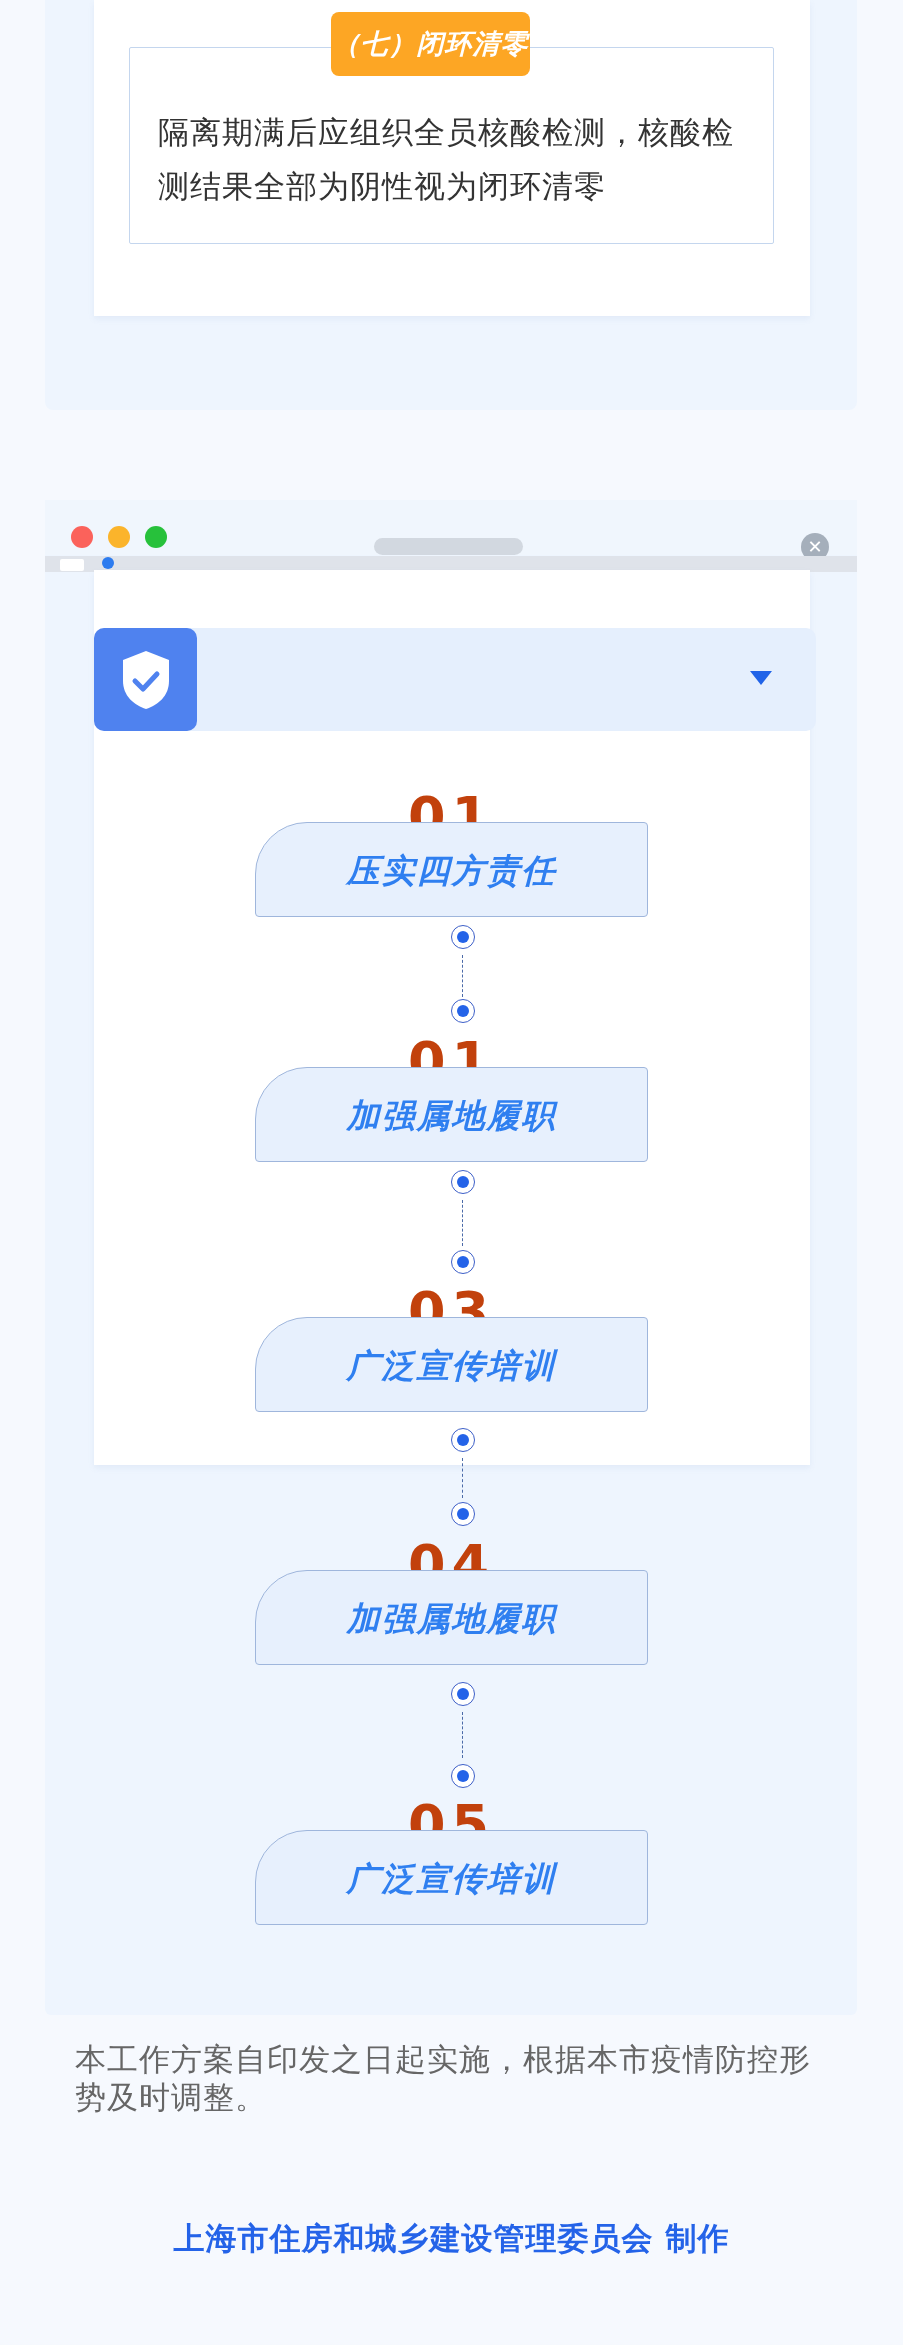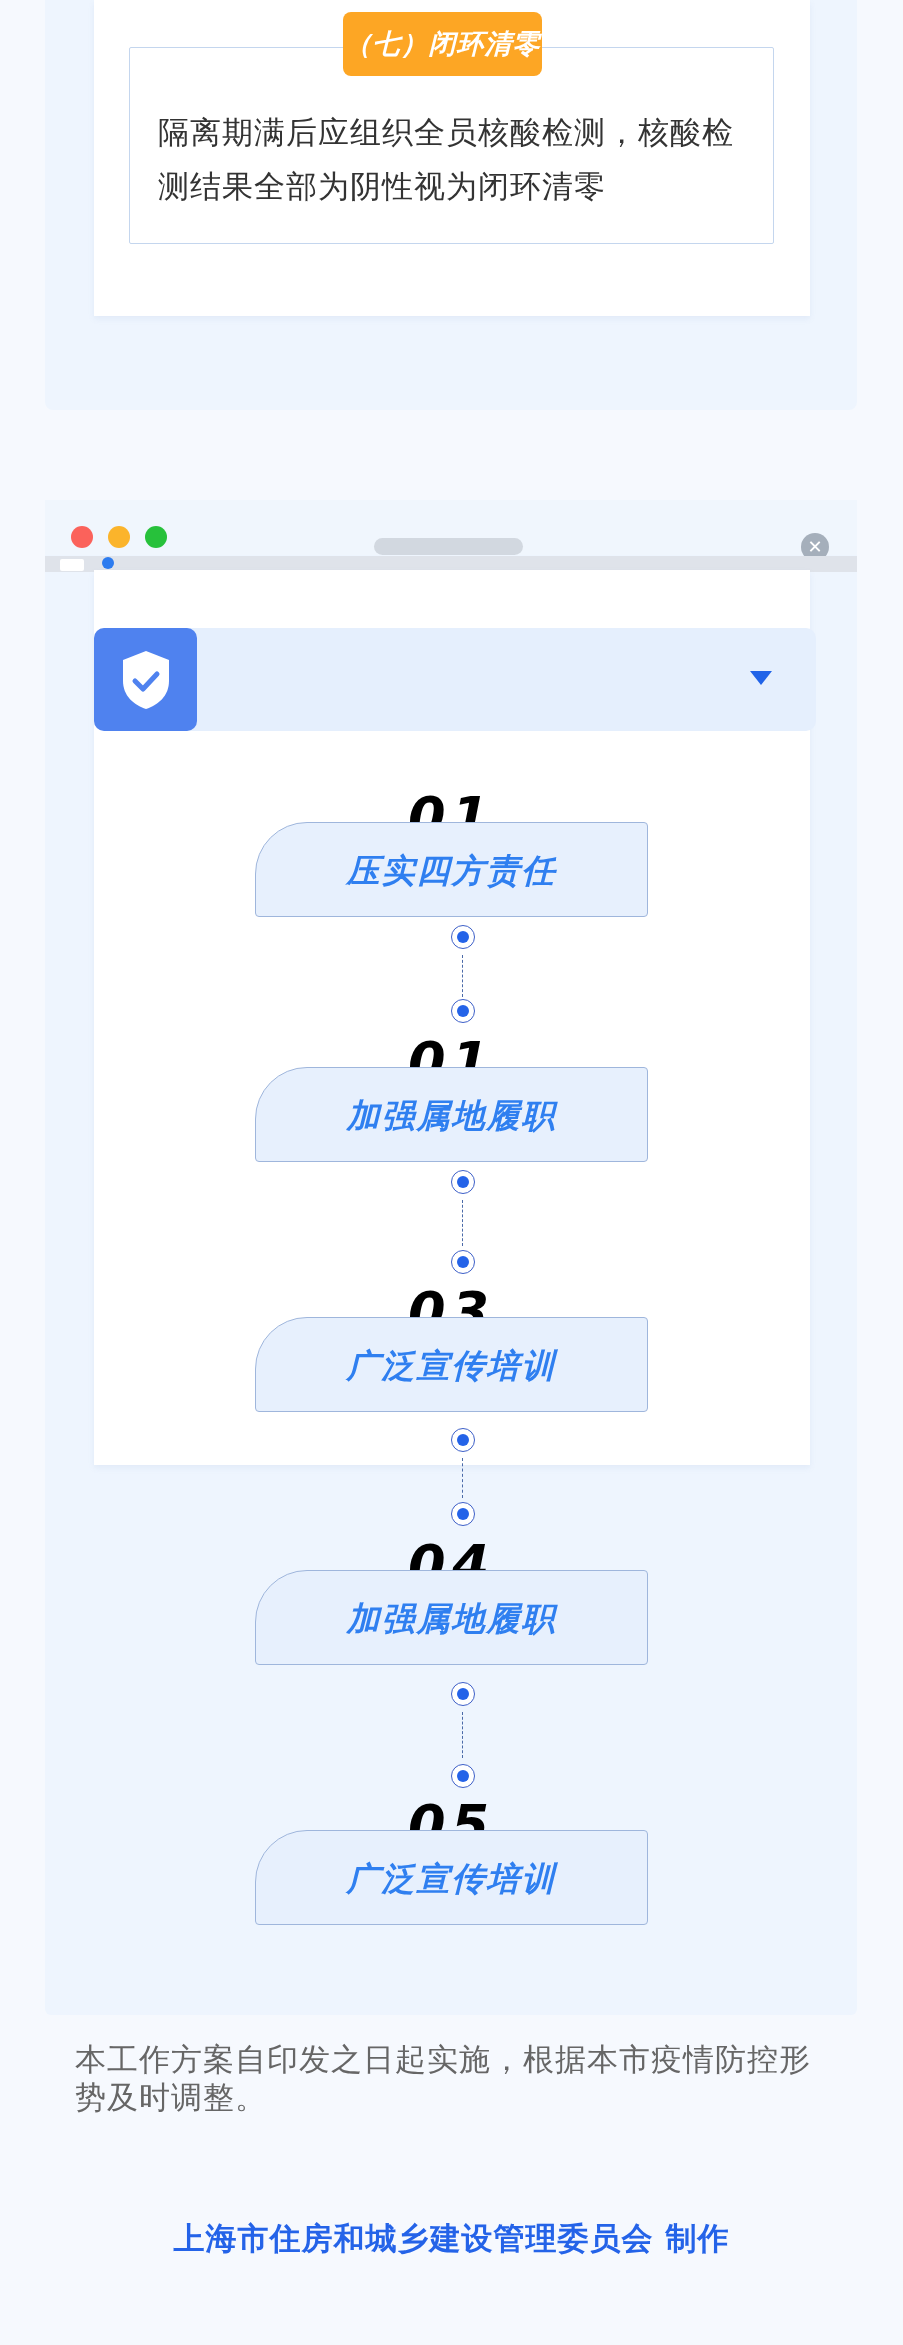--- a/index.html
+++ b/index.html
@@ -9,21 +9,21 @@
   
   .top-panel { position: absolute; left: 45px; top: -10px; width: 812px; height: 420px;
     background: #eef5fe; border-radius: 0 0 8px 8px; }
   .top-card { position: absolute; left: 94px; top: 0; width: 716px; height: 316px;
     background: #ffffff; box-shadow: 0 3px 6px rgba(120,150,200,0.10); }
   .quote-box { position: absolute; left: 129px; top: 47px; width: 645px; height: 197px;
     border: 1.5px solid #c4d6ee; border-radius: 2px; background: #fff; }
   .quote-tag { position: absolute; left: 331px; top: 12px; width: 199px; height: 64px;
     background: #fda624; border-radius: 8px; color: #fff; font-weight: bold;
     font-size: 27px; line-height: 64px; text-align: center; font-style: italic;
-    letter-spacing: 1px; margin-left: 12px; }
+    letter-spacing: 1px; }
   .quote-text { position: absolute; left: 158px; top: 105px; width: 580px;
     font-size: 31px; line-height: 54px; color: #333333; letter-spacing: 1px; }
 
   
   .browser { position: absolute; left: 45px; top: 500px; width: 812px; height: 1515px;
     background: #eef5fe; border-radius: 6px; }
   .titlebar { position: absolute; left: 0; top: 0; width: 812px; height: 55px; background: #f0f6fd; }
   .dot { position: absolute; top: 26px; width: 22px; height: 22px; border-radius: 50%; }
   .dot.red { left: 26px; background: #fb625b; }
   .dot.yellow { left: 63px; background: #fbb42b; }
@@ -46,21 +46,21 @@
   .sec-icon { position: absolute; left: 0; top: 0; width: 103px; height: 103px;
     background: #4f82ef; border-radius: 10px; display: flex; align-items: center; justify-content: center; }
   .sec-title { position: absolute; left: 131px; top: 0; height: 103px; line-height: 103px;
     font-size: 46px; font-weight: bold; color: #2063e8; letter-spacing: 2px; }
   .sec-caret { position: absolute; right: 44px; top: 43px; width: 0; height: 0;
     border-left: 11px solid transparent; border-right: 11px solid transparent; border-top: 14px solid #2063e8; }
 
   
   .step { position: absolute; left: 210px; width: 393px; }
   .step-num { position: absolute; left: 0; right: 0; text-align: center;
-    font-size: 54px; font-weight: bold; font-style: italic; color: #000000;
+    font-size: 54px; font-weight: bold; color: #c2410c;
     letter-spacing: 6px; line-height: 54px; z-index: 1; font-family: "DejaVu Sans", sans-serif; }
   .step-card { position: absolute; left: 0; width: 393px; height: 95px;
     background: #e7f0fd; border: 1.5px solid #9fb6dc; border-radius: 52px 4px 4px 4px; z-index: 2; }
   .step-label { position: absolute; left: 0; right: 0; top: 0; height: 95px; line-height: 95px;
     text-align: center; font-size: 33px; font-weight: bold; font-style: italic;
     color: #2f7ff0; letter-spacing: 2px; }
   .connector { position: absolute; left: 406px; width: 24px; }
   .node { position: absolute; left: 0; width: 24px; height: 24px; border-radius: 50%;
     border: 1.5px solid #3d5fc8; background: #fff; }
   .node::after { content: ""; position: absolute; left: 4.5px; top: 4.5px; width: 12px; height: 12px;

